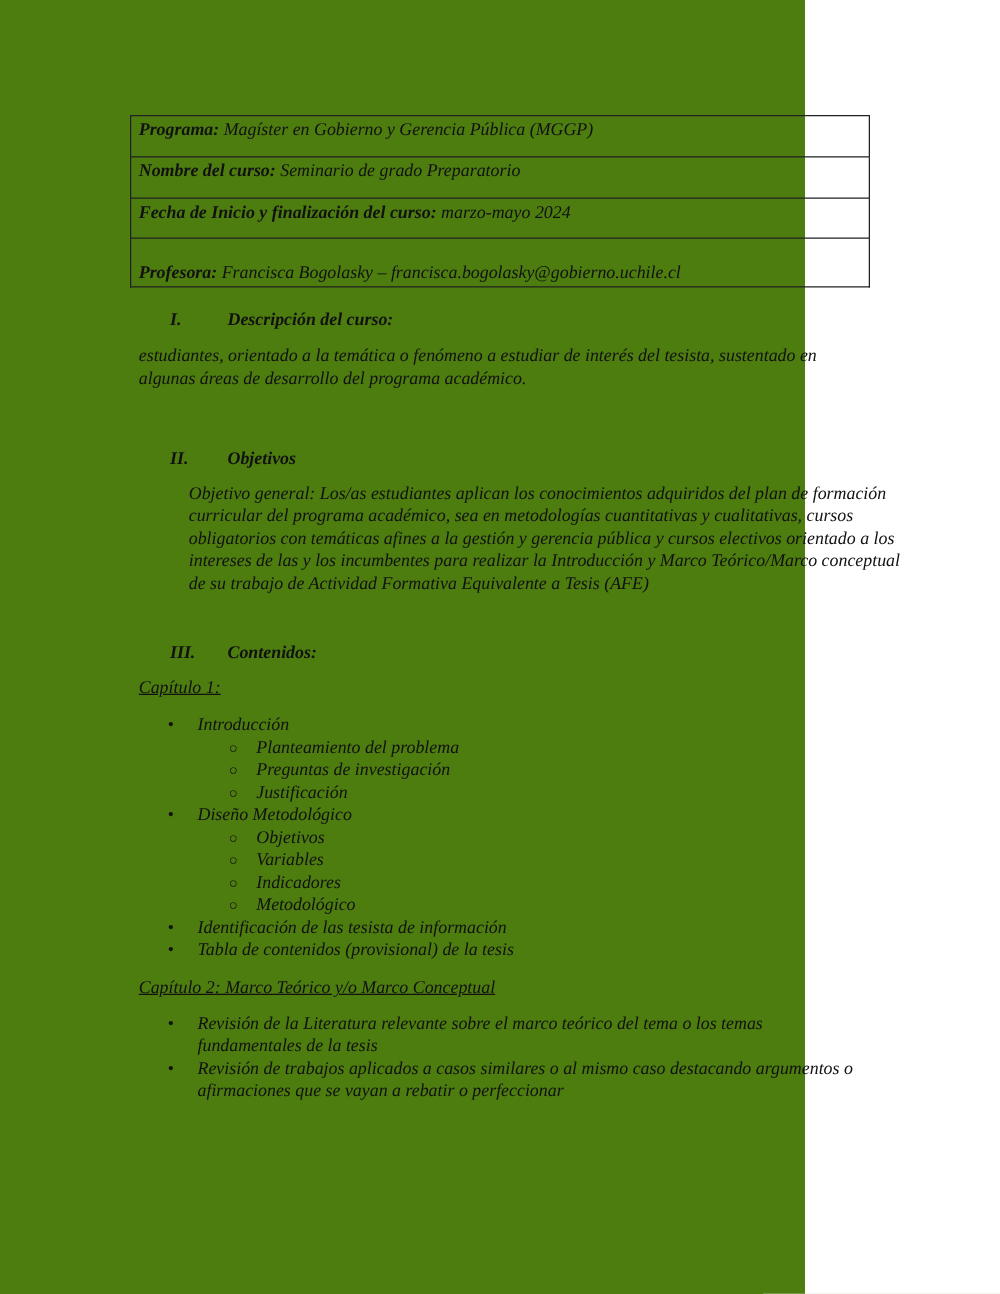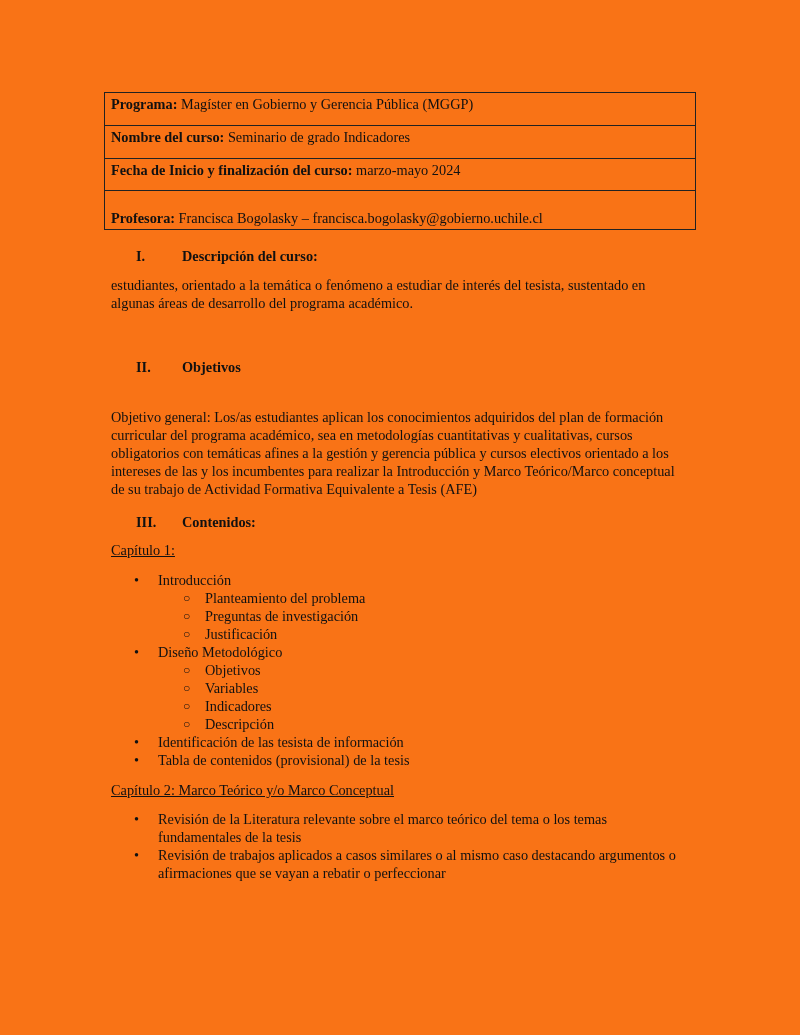--- a/index.html
+++ b/index.html
@@ -1,18 +1,18 @@
 <!DOCTYPE html>
 <html><head>
 <meta charset="utf-8">
 <style>
   html, body { margin: 0; padding: 0; background: #ffffff; }
   body { width: 800px; height: 1035px; position: relative; overflow: hidden;
          font-family: "Liberation Serif", "DejaVu Serif", serif; font-size: 14.3px; color: #111; }
-  .page { position: absolute; left: 0; top: 0; width: 800px; height: 1035px; background: #f97316; }
+  .page { position: absolute; left: 0; top: 0; width: 644px; height: 1035px; background: #4d7c0f; font-style: italic; }
 
   .info-table { position: absolute; left: 104px; top: 92px; width: 592px; border-collapse: collapse; }
   .info-table td { border: 1.3px solid #222; padding: 0 6px; vertical-align: top; line-height: 18px; }
   .info-table tr.r1 td { height: 30px; padding-top: 2px; }
   .info-table tr.r2 td { height: 30px; padding-top: 2px; }
   .info-table tr.r3 td { height: 29px; padding-top: 2px; }
   .info-table tr.r4 td { height: 20px; padding-top: 18px; }
   .lbl { font-weight: bold; }
 
   .heading { position: absolute; left: 136px; font-weight: bold; line-height: 18px; }
@@ -30,21 +30,21 @@
 <body>
 
 <div class="page">
 
   <table class="info-table">
     <tbody>
         <tr class="r1">
       <td><span class="lbl">Programa:</span><span> Magíster en Gobierno y Gerencia Pública (MGGP)</span></td>
     </tr>
     <tr class="r2">
-      <td><span class="lbl">Nombre del curso:</span><span> Seminario de grado Indicadores</span></td>
+      <td><span class="lbl">Nombre del curso:</span><span> Seminario de grado Preparatorio</span></td>
     </tr>
     <tr class="r3">
       <td><span class="lbl">Fecha de Inicio y finalización del curso:</span><span> marzo-mayo 2024</span></td>
     </tr>
     <tr class="r4">
       <td><span class="lbl">Profesora:</span><span> Francisca Bogolasky – francisca.bogolasky@gobierno.uchile.cl</span></td>
     </tr>
   </tbody>
     </table>
 
@@ -52,21 +52,21 @@
     <span class="num">I.</span><span>Descripción del curso:</span>
   </div>
   <div class="para" style="top:276px;">
     <div>estudiantes, orientado a la temática o fenómeno a estudiar de interés del tesista, sustentado en</div>
     <div>algunas áreas de desarrollo del programa académico.</div>
   </div>
 
   <div class="heading" style="top:358px;">
     <span class="num">II.</span><span>Objetivos</span>
   </div>
-  <div class="para" style="top:408px;">
+  <div class="para" style="top:386px;margin-left:40px;">
     <div>Objetivo general: Los/as estudiantes aplican los conocimientos adquiridos del plan de formación</div>
     <div>curricular del programa académico, sea en metodologías cuantitativas y cualitativas, cursos</div>
     <div>obligatorios con temáticas afines a la gestión y gerencia pública y cursos electivos orientado a los</div>
     <div>intereses de las y los incumbentes para realizar la Introducción y Marco Teórico/Marco conceptual</div>
     <div>de su trabajo de Actividad Formativa Equivalente a Tesis (AFE)</div>
   </div>
 
   <div class="heading" style="top:513px;">
     <span class="num">III.</span><span>Contenidos:</span>
   </div>
@@ -75,21 +75,21 @@
 
   <ul class="list" style="top:571px;">
     <li class="li"><span class="bullet">•</span><span>Introducción</span></li>
     <li class="li sub"><span class="bullet">○</span><span>Planteamiento del problema</span></li>
     <li class="li sub"><span class="bullet">○</span><span>Preguntas de investigación</span></li>
     <li class="li sub"><span class="bullet">○</span><span>Justificación</span></li>
     <li class="li"><span class="bullet">•</span><span>Diseño Metodológico</span></li>
     <li class="li sub"><span class="bullet">○</span><span>Objetivos</span></li>
     <li class="li sub"><span class="bullet">○</span><span>Variables</span></li>
     <li class="li sub"><span class="bullet">○</span><span>Indicadores</span></li>
-    <li class="li sub"><span class="bullet">○</span><span>Descripción</span></li>
+    <li class="li sub"><span class="bullet">○</span><span>Metodológico</span></li>
     <li class="li"><span class="bullet">•</span><span>Identificación de las tesista de información</span></li>
     <li class="li"><span class="bullet">•</span><span>Tabla de contenidos (provisional) de la tesis</span></li>
   </ul>
 
   <div class="chap" style="top:781px;">Capítulo 2: Marco Teórico y/o Marco Conceptual</div>
 
   <ul class="list" style="top:810px;">
     <li class="li">
       <span class="bullet">•</span>
       <div>Revisión de la Literatura relevante sobre el marco teórico del tema o los temas</div>

